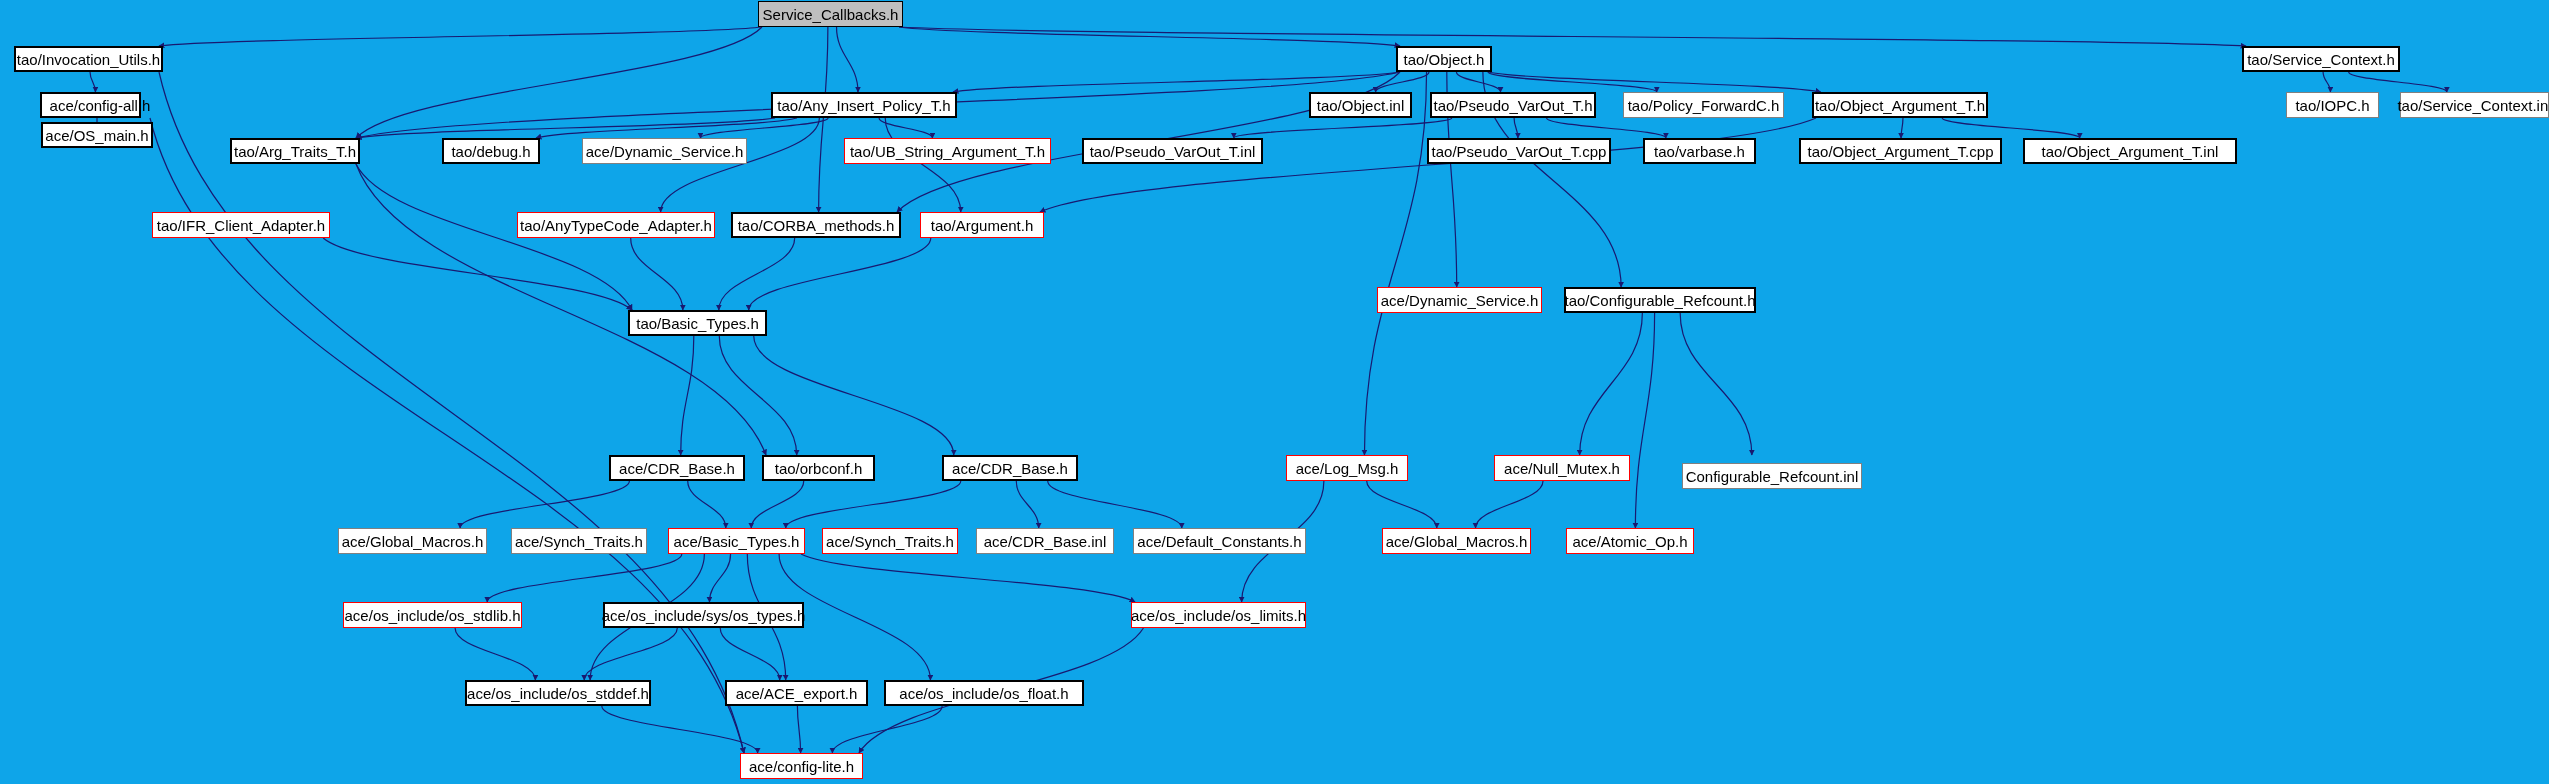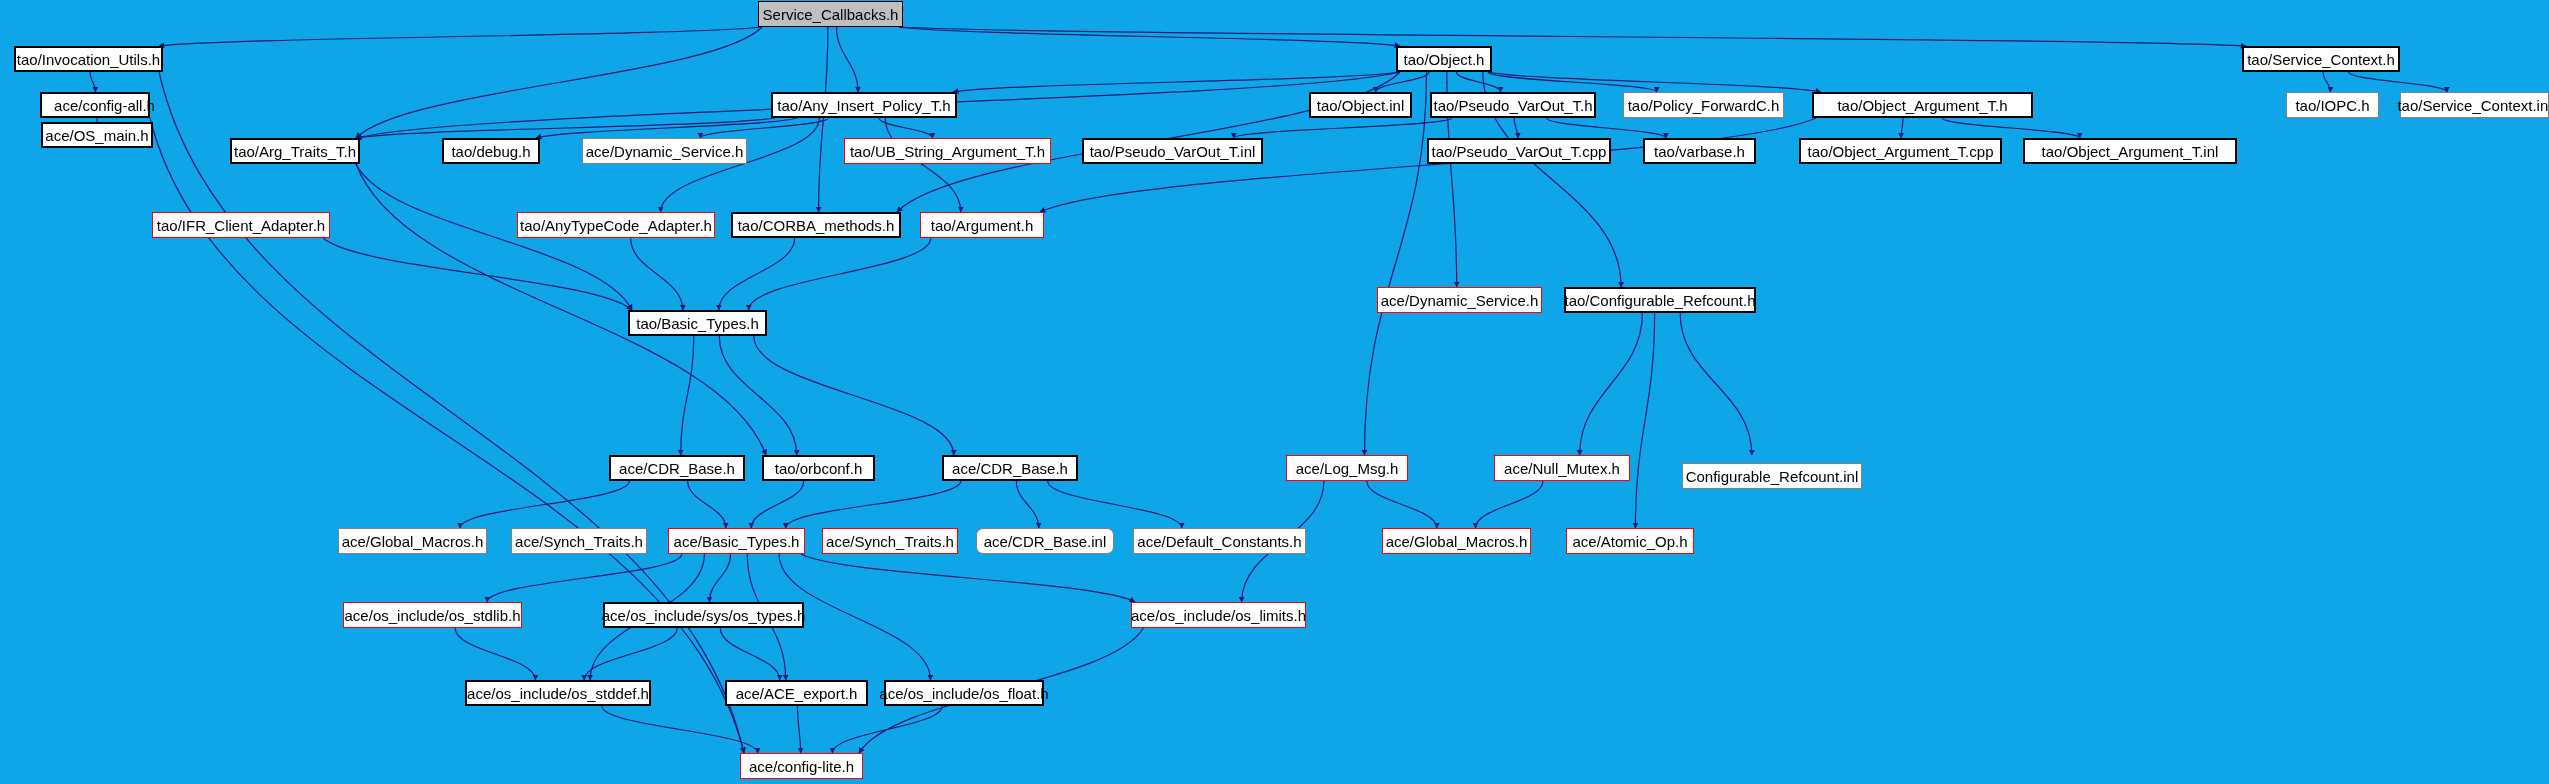--- a/index.html
+++ b/index.html
@@ -129,36 +129,36 @@
       </div>
       <div class="node black" style="left: 14px; top: 46px; width: 149px;">
         <span class="lbl">tao/Invocation_Utils.h</span>
       </div>
       <div class="node black" style="left: 1396px; top: 46px; width: 96px;">
         <span class="lbl">tao/Object.h</span>
       </div>
       <div class="node black" style="left: 2242px; top: 46px; width: 158px;">
         <span class="lbl">tao/Service_Context.h</span>
       </div>
-      <div class="node black" style="left: 40px; top: 92px; width: 110px; padding-left: 26px;">
+      <div class="node black" style="left: 40px; top: 92px; width: 101px; padding-left: 26px;">
         <span class="lbl">ace/config-all.h</span>
       </div>
       <div class="node black" style="left: 771px; top: 92px; width: 186px;">
         <span class="lbl">tao/Any_Insert_Policy_T.h</span>
       </div>
       <div class="node black" style="left: 1309px; top: 92px; width: 103px;">
         <span class="lbl">tao/Object.inl</span>
       </div>
       <div class="node black" style="left: 1430px; top: 92px; width: 166px;">
         <span class="lbl">tao/Pseudo_VarOut_T.h</span>
       </div>
       <div class="node grey" style="left: 1623px; top: 92px; width: 161px;">
         <span class="lbl">tao/Policy_ForwardC.h</span>
       </div>
-      <div class="node black" style="left: 1812px; top: 92px; width: 221px;">
+      <div class="node black" style="left: 1812px; top: 92px; width: 176px;">
         <span class="lbl">tao/Object_Argument_T.h</span>
       </div>
       <div class="node grey" style="left: 2286px; top: 92px; width: 93px;">
         <span class="lbl">tao/IOPC.h</span>
       </div>
       <div class="node grey" style="left: 2400px; top: 92px; width: 149px;">
         <span class="lbl">tao/Service_Context.inl</span>
       </div>
       <div class="node black" style="left: 41px; top: 122px; width: 112px;">
         <span class="lbl">ace/OS_main.h</span>
@@ -234,21 +234,21 @@
       </div>
       <div class="node grey" style="left: 511px; top: 528px; width: 136px;">
         <span class="lbl">ace/Synch_Traits.h</span>
       </div>
       <div class="node red" style="left: 668px; top: 528px; width: 137px;">
         <span class="lbl">ace/Basic_Types.h</span>
       </div>
       <div class="node red" style="left: 822px; top: 528px; width: 136px;">
         <span class="lbl">ace/Synch_Traits.h</span>
       </div>
-      <div class="node grey" style="left: 976px; top: 528px; width: 138px; border-radius: 7px;">
+      <div class="node grey" style="left: 976px; top: 528px; width: 138px;">
         <span class="lbl">ace/CDR_Base.inl</span>
       </div>
       <div class="node grey" style="left: 1133px; top: 528px; width: 173px;">
         <span class="lbl">ace/Default_Constants.h</span>
       </div>
       <div class="node red" style="left: 1382px; top: 528px; width: 149px;">
         <span class="lbl">ace/Global_Macros.h</span>
       </div>
       <div class="node red" style="left: 1566px; top: 528px; width: 128px;">
         <span class="lbl">ace/Atomic_Op.h</span>
@@ -261,20 +261,20 @@
       </div>
       <div class="node red" style="left: 1131px; top: 602px; width: 175px;">
         <span class="lbl">ace/os_include/os_limits.h</span>
       </div>
       <div class="node black" style="left: 465px; top: 680px; width: 186px;">
         <span class="lbl">ace/os_include/os_stddef.h</span>
       </div>
       <div class="node black" style="left: 725px; top: 680px; width: 143px;">
         <span class="lbl">ace/ACE_export.h</span>
       </div>
-      <div class="node black" style="left: 884px; top: 680px; width: 160px;">
+      <div class="node black" style="left: 884px; top: 680px; width: 200px;">
         <span class="lbl">ace/os_include/os_float.h</span>
       </div>
       <div class="node red" style="left: 740px; top: 753px; width: 123px;">
         <span class="lbl">ace/config-lite.h</span>
       </div>
     </div>
 </div>
 
 </body></html>

